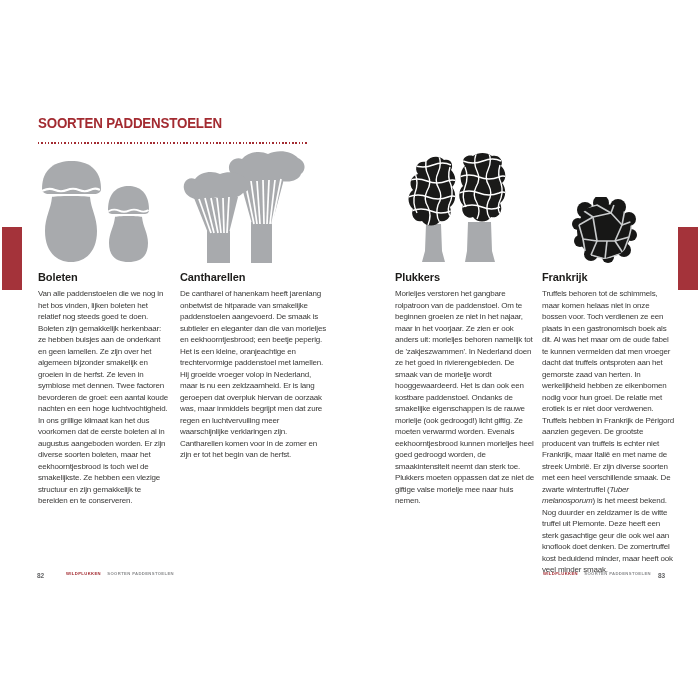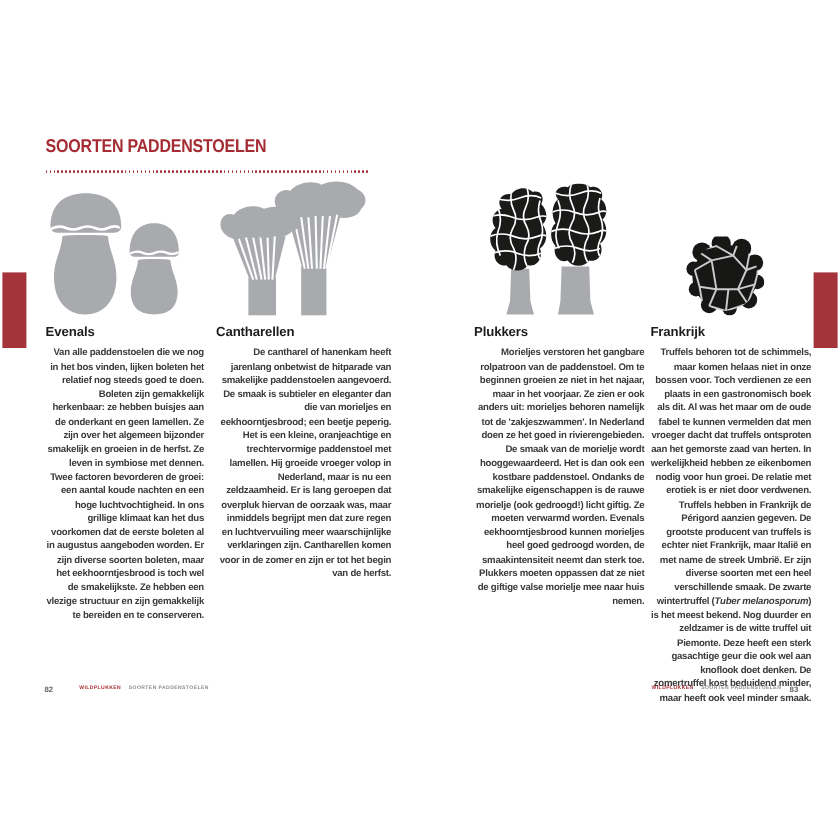--- a/index.html
+++ b/index.html
@@ -18,21 +18,21 @@
     background-image:repeating-linear-gradient(to right,#A32B31 0,#A32B31 1.4px,transparent 1.4px,transparent 3.3px);
   }
   .illus { position:absolute; }
   .col { position:absolute; top:271px; }
   .col h3 {
     margin:0 0 5px 0; font-size:11px; font-weight:bold;
     color:#1d1c1a; letter-spacing:-0.1px;
   }
   .col p {
     margin:0; font-size:8px; line-height:11.5px; color:#3b3a39;
-    letter-spacing:-0.2px; text-align:right;font-weight:bold;
+    letter-spacing:-0.2px; text-align:left;
   }
   #col-boleten      { left:38px;  width:132px; }
   #col-cantharellen { left:180px; width:146px; }
   #col-morieljes    { left:395px; width:142px; }
   #col-truffels     { left:542px; width:134px; }
   .tab { position:absolute; top:227px; width:20px; height:63px; background:#A4333A; }
   .tab-left  { left:2px; }
   .tab-right { left:678px; }
   .folio-num {
     position:absolute; font-size:6.5px; font-weight:bold; color:#636466; letter-spacing:0;
@@ -174,21 +174,21 @@
       <path d="M10,12 L26,8 L40,16"></path>
         <path d="M44,5 L54,12 L51,28"></path>
       <path d="M62,24 L58,40 L52,56"></path>
         <path d="M58,40 L44,44"></path>
       <path d="M20,58 L34,62 L52,56"></path>
         <path d="M34,62 L36,44"></path>
     </g>
   </svg>
 
   <div class="col" id="col-boleten">
-    <h3>Evenals</h3>
+    <h3>Boleten</h3>
     <p>Van alle paddenstoelen die we nog in het bos vinden, lijken boleten het relatief nog steeds goed te doen. Boleten zijn gemakkelijk herkenbaar: ze hebben buisjes aan de onderkant en geen lamellen. Ze zijn over het algemeen bijzonder smakelijk en groeien in de herfst. Ze leven in symbiose met dennen. Twee factoren bevorderen de groei: een aantal koude nachten en een hoge luchtvochtigheid. In ons grillige klimaat kan het dus voorkomen dat de eerste boleten al in augustus aangeboden worden. Er zijn diverse soorten boleten, maar het eekhoorntjesbrood is toch wel de smakelijkste. Ze hebben een vlezige structuur en zijn gemakkelijk te bereiden en te conserveren.</p>
   </div>
 
   <div class="col" id="col-cantharellen">
     <h3>Cantharellen</h3>
     <p>De cantharel of hanenkam heeft jarenlang onbetwist de hitparade van smakelijke paddenstoelen aangevoerd. De smaak is subtieler en eleganter dan die van morieljes en eekhoorntjesbrood; een beetje peperig. Het is een kleine, oranjeachtige en trechtervormige paddenstoel met lamellen. Hij groeide vroeger volop in Nederland, maar is nu een zeldzaamheid. Er is lang geroepen dat overpluk hiervan de oorzaak was, maar inmiddels begrijpt men dat zure regen en luchtvervuiling meer waarschijnlijke verklaringen zijn. Cantharellen komen voor in de zomer en zijn er tot het begin van de herfst.</p>
   </div>
 
   <div class="col" id="col-morieljes">
     <h3>Plukkers</h3>

